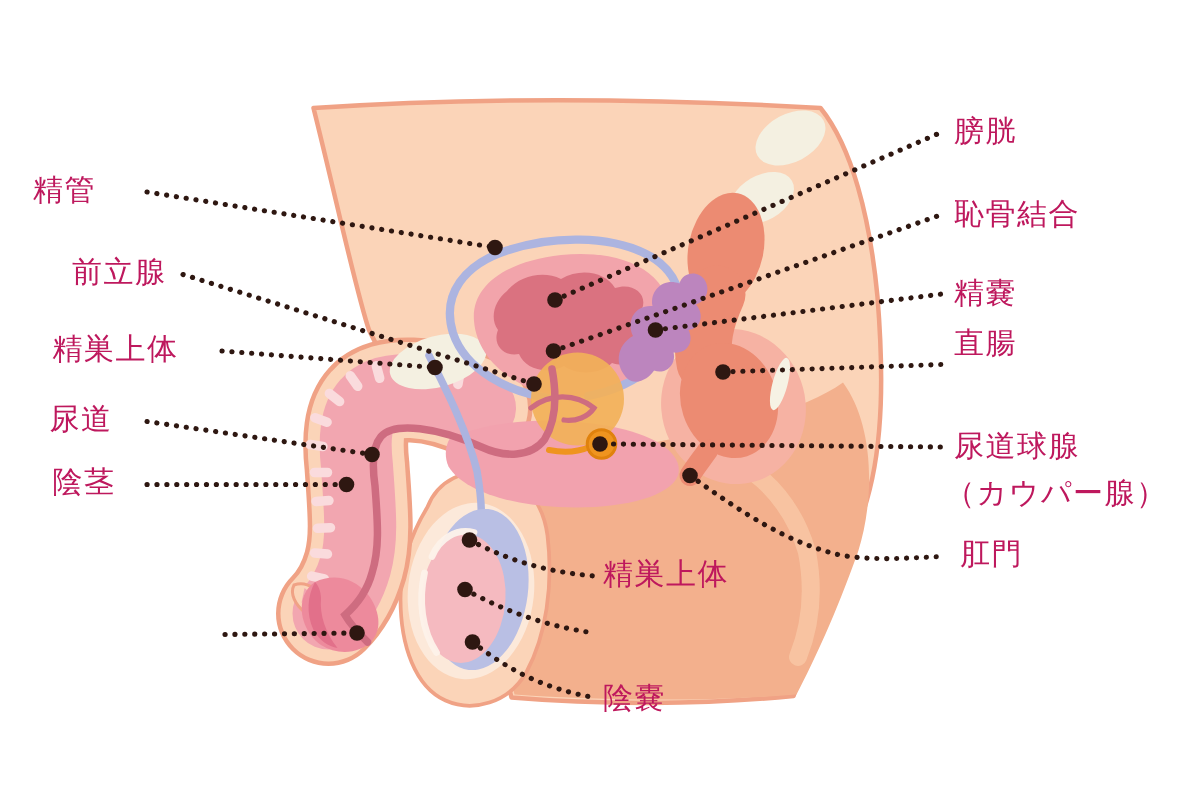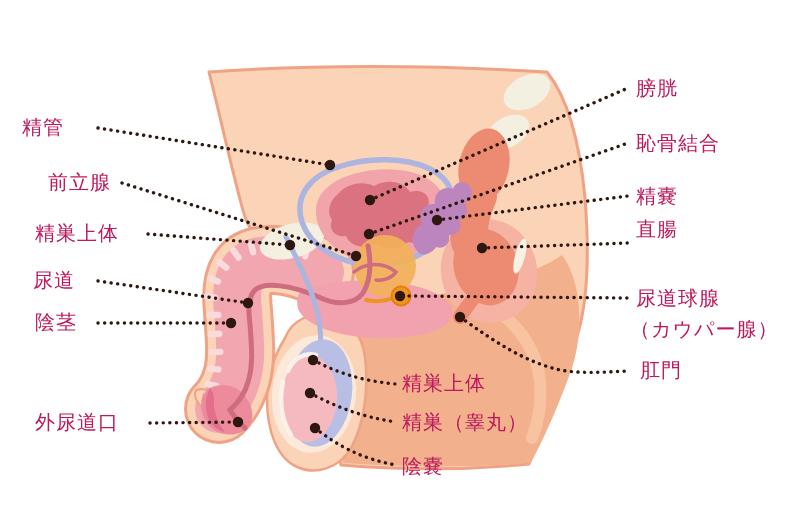--- a/index.html
+++ b/index.html
@@ -157,29 +157,27 @@
         <circle cx="310" cy="393" r="5.2"></circle>
       <circle cx="315" cy="428" r="5.2"></circle>
     </g>
   </svg>
 
   <div class="label" style="left:22px;top:115px">精管</div>
   <div class="label" style="left:48px;top:170px">前立腺</div>
   <div class="label" style="left:35px;top:221px">精巣上体</div>
   <div class="label" style="left:33px;top:268px">尿道</div>
   <div class="label" style="left:35px;top:310px">陰茎</div>
-  <div class="label" style="left:35px;top:410px">外尿道口</div>
 
   <div class="label" style="left:636px;top:76px">膀胱</div>
   <div class="label" style="left:636px;top:131px">恥骨結合</div>
   <div class="label" style="left:636px;top:184px">精嚢</div>
   <div class="label" style="left:636px;top:217px">直腸</div>
   <div class="label two-line" style="left:636px;top:283px">
     <div>尿道球腺</div>
     <div>（カウパー腺）</div>
   </div>
   <div class="label" style="left:640px;top:358px">肛門</div>
 
   <div class="label" style="left:402px;top:371px">精巣上体</div>
-  <div class="label" style="left:402px;top:410px">精巣（睾丸）</div>
   <div class="label" style="left:402px;top:454px">陰嚢</div>
 
 </div>
 
 </body></html>

